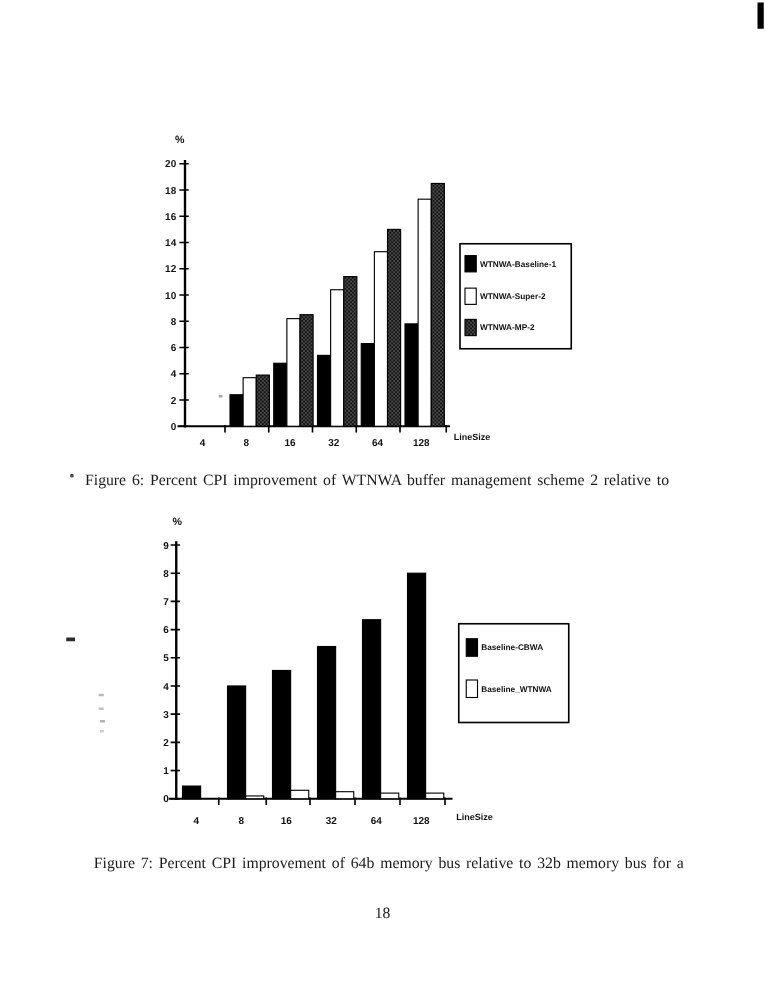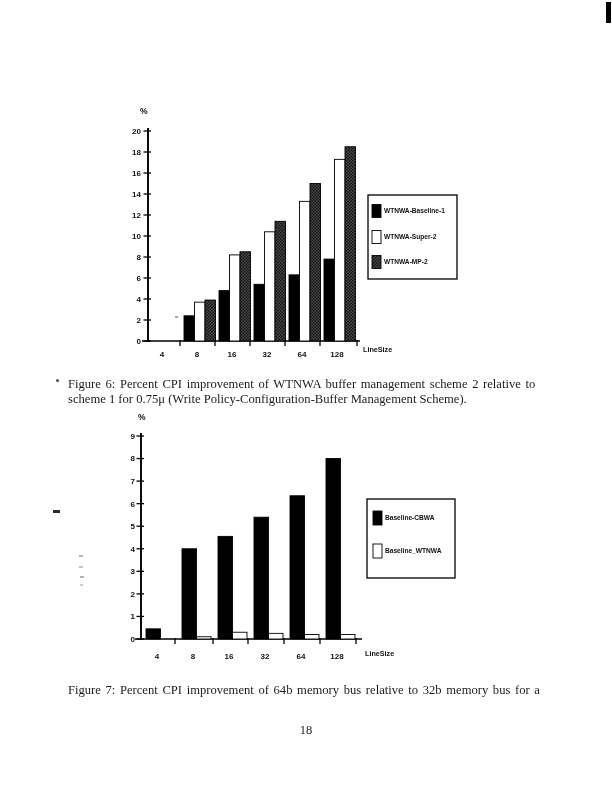--- a/index.html
+++ b/index.html
@@ -12,21 +12,21 @@
   svg.chart{position:absolute;}
   #chart1{left:100px;top:100px;}
   #chart2{left:100px;top:408px;}
   .ct{font-family:"Liberation Sans", sans-serif;font-weight:700;fill:#111;}
   .caption{
     position:absolute;left:68px;width:486px;
     font-size:12.6px;line-height:15.4px;color:#1b1b1b;
     white-space:nowrap;
   }
   #cap6{top:377px;}
-  #cap7{top:683px;}
+  #cap7{top:683px;text-align:center;}
   .cap-line{white-space:nowrap;}
   .cap-line.j{word-spacing:1.5px;}
   .page-number{
     position:absolute;left:0;top:723px;width:612px;
     text-align:center;font-size:12.5px;color:#222;
   }
   .artifact{position:absolute;}
   .a-topright{left:606px;top:2px;width:5px;height:21px;background:#000;}
   .a-capdot{left:56px;top:379px;width:3px;height:3px;background:#4a4a4a;border-radius:50%;}
   .a-dash{left:53px;top:510px;width:7px;height:3px;background:#2c2c2c;}
@@ -106,21 +106,20 @@
     <rect x="272" y="104.5" width="9" height="13" fill="#000" stroke="#000" stroke-width="0.9"></rect>
     <text x="284" y="113.3" font-size="6.6" class="ct">WTNWA-Baseline-1</text>
     <rect x="272" y="130.5" width="9" height="13" fill="#fff" stroke="#000" stroke-width="0.9"></rect>
     <text x="284" y="139.3" font-size="6.6" class="ct">WTNWA-Super-2</text>
     <rect x="272" y="155.5" width="9" height="13" fill="url(#hatch0)" stroke="#000" stroke-width="0.9"></rect>
     <text x="284" y="164.3" font-size="6.6" class="ct">WTNWA-MP-2</text>
   </svg>
 
 <div id="cap6" class="caption">
   <div class="cap-line j">Figure 6: Percent CPI improvement of WTNWA buffer management scheme 2 relative to</div>
-  <div class="cap-line">scheme 1 for 0.75μ (Write Policy-Configuration-Buffer Management Scheme).</div>
 </div>
 
 <svg id="chart2" class="chart" width="370" height="264" viewBox="0 0 370 264">
     <defs>
       <pattern id="hatch1" width="3" height="3" patternUnits="userSpaceOnUse">
         <rect width="3" height="3" fill="#4a4a4a"></rect>
         <rect width="1.5" height="1.5" fill="#141414"></rect>
         <rect x="1.5" y="1.5" width="1.5" height="1.5" fill="#141414"></rect>
       </pattern>
     </defs>

